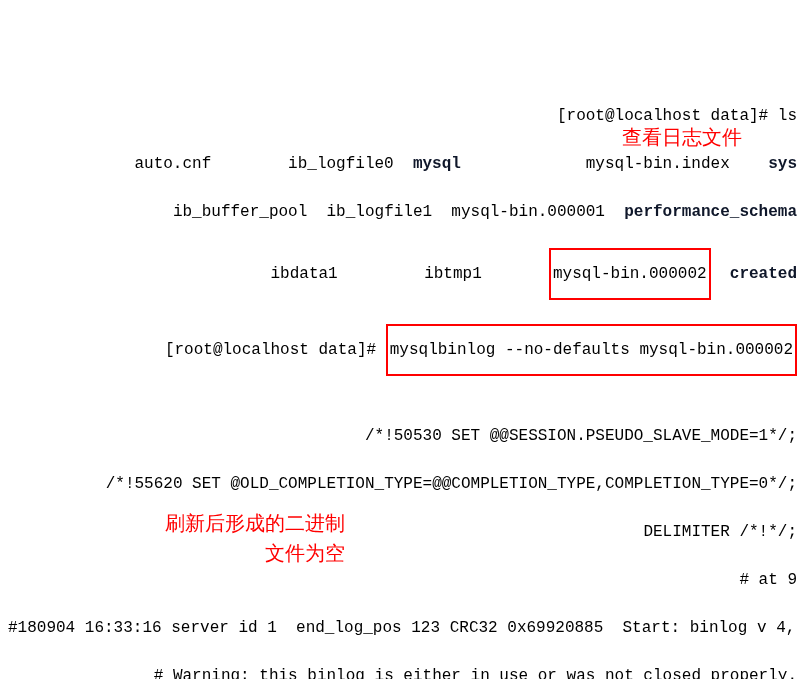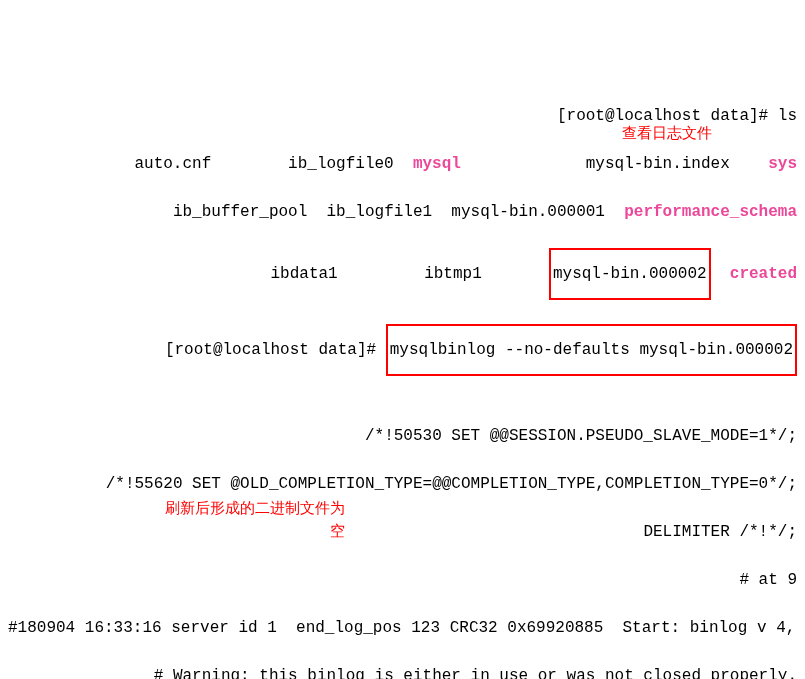--- a/index.html
+++ b/index.html
@@ -15,32 +15,32 @@
       background: #fff;
       padding: 8px;
       width: 805px;
       position: relative;
       white-space: pre;
     }
     .line {
       white-space: pre;
     }
     .blue {
-      color: #ec4899;
+      color: #0f172a;
       font-weight: bold;
     }
     .red-box {
       border: 2px solid #ff0000;
       display: inline-block;
       padding: 12px 2px;
     }
     .annotation {
       position: absolute;
       color: #ff0000;
-      font-size: 15px;
+      font-size: 20px;
       font-family: sans-serif;
     }
   </style>
 </head>
 <body>
 
 
 
 <div class="line"><span>[root@localhost data]# </span><span>ls</span></div>
 <div class="line"><span>auto.cnf</span>        <span>ib_logfile0</span>  <span class="blue">mysql</span>             <span>mysql-bin.index</span>    <span class="blue">sys</span></div>
@@ -54,21 +54,21 @@
 <div class="line"># at 9</div>
 <div class="line">#180904 16:33:16 server id 1  end_log_pos 123 CRC32 0x69920885  Start: binlog v 4, server v 5.7.17-log created 180904 16:33:16</div>
 <div class="line"># Warning: this binlog is either in use or was not closed properly.</div>
 <div class="line">BINLOG '</div>
 
 
 
 
 
 
-<div class="annotation" style="top:497px;left:165px;width:180px;white-space:normal;">刷新后形成的二进制文件为空</div>
+<div class="annotation" style="top:508px;left:165px;width:180px;white-space:normal;">刷新后形成的二进制文件为空</div>
 
 
 
 
 
 
 
 
 
 

